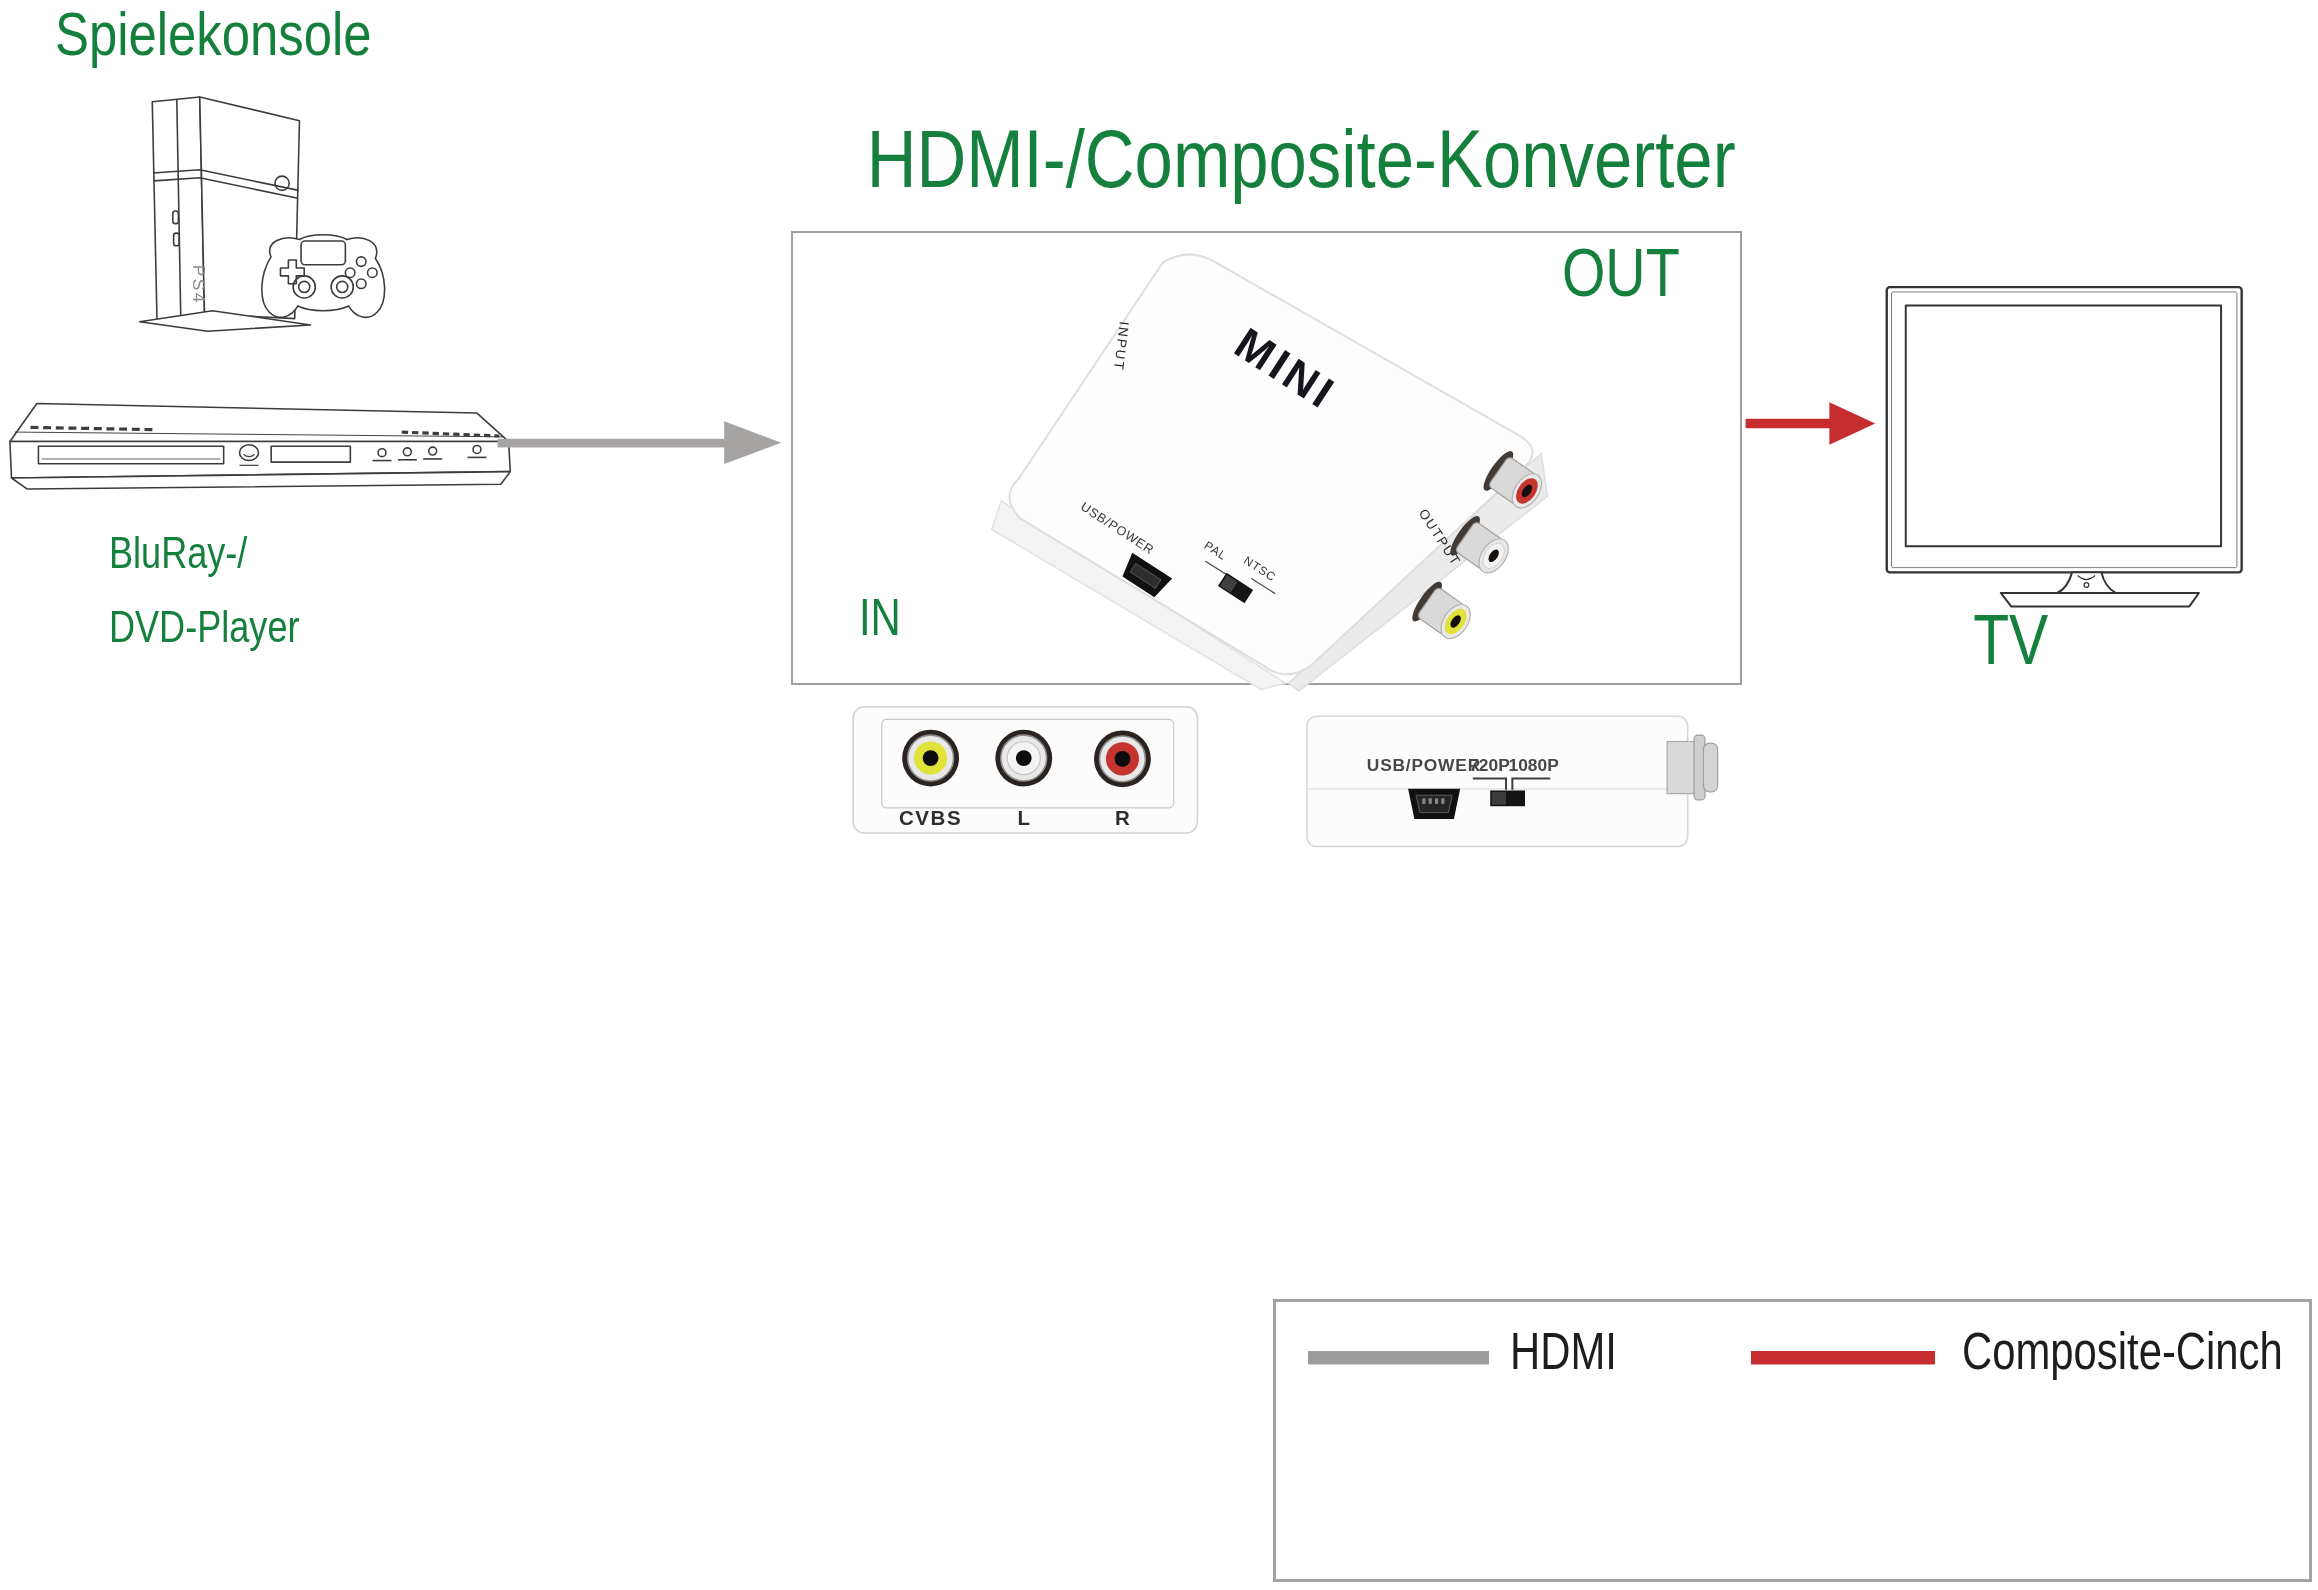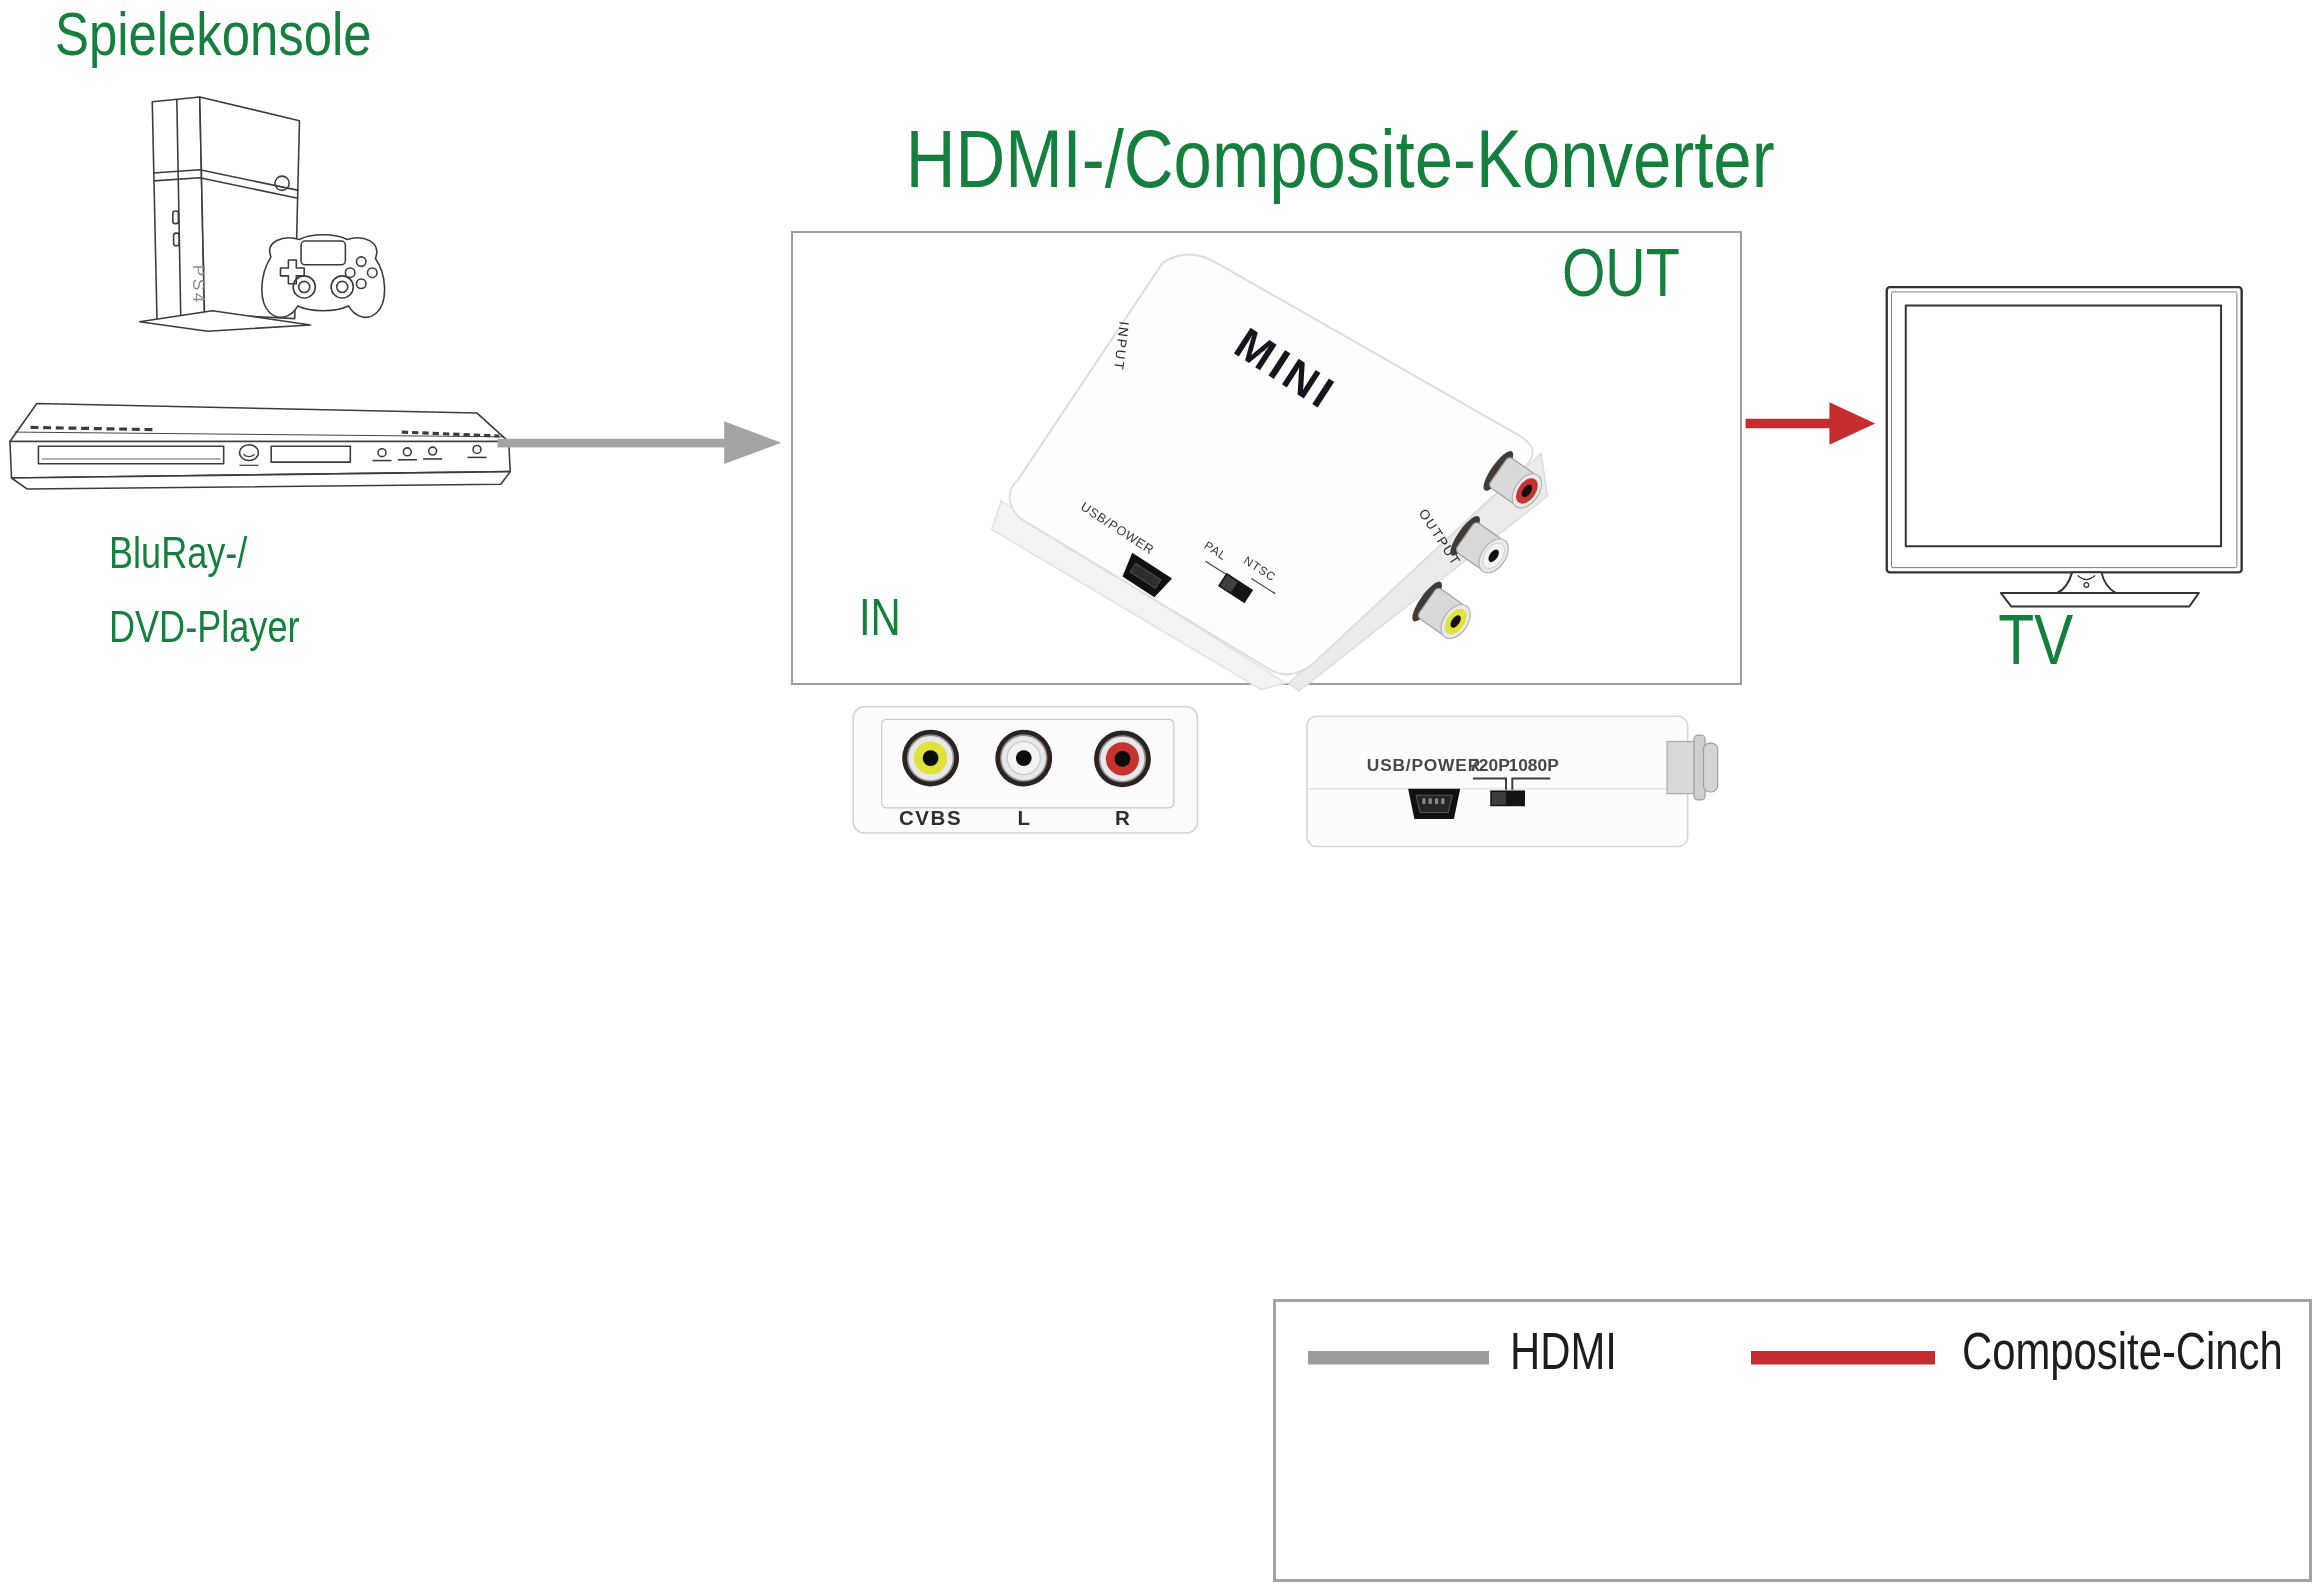--- a/index.html
+++ b/index.html
@@ -4,24 +4,24 @@
 <style>
   html,body{margin:0;padding:0;background:#fff}
   #canvas{position:relative;width:2319px;height:1590px;background:#fff;overflow:hidden;
           font-family:"Liberation Sans",sans-serif;color:#1d1d1b}
   .lbl{position:absolute;white-space:nowrap;color:#15803d}
   .nw{display:inline-block;transform:scaleX(.82);transform-origin:0 50%}
   .nwc{display:inline-block;transform:scaleX(.84);transform-origin:50% 50%}
   svg.art{position:absolute;overflow:visible}
   #console-label{left:55px;top:1.6px;font-size:62px;line-height:63px}
   #player-label{left:109px;top:516px;font-size:44px;line-height:74px}
-  #main-title{left:823px;top:117px;width:966px;text-align:left;font-size:82px;line-height:84px}
+  #main-title{left:784px;top:117px;width:966px;text-align:left;font-size:82px;line-height:84px}
   #in-label{left:859px;top:584px;font-size:51px;line-height:68px}
   #out-label{left:1562px;top:238px;font-size:68px;line-height:68px}
-  #tv-label{left:1991px;top:605px;width:119px;font-size:70px;line-height:70px}
+  #tv-label{left:1951px;top:605px;width:119px;text-align:center;font-size:70px;line-height:70px}
   #converter-frame{position:absolute;left:791px;top:231px;width:951px;height:454px;
                    border:2.4px solid #9e9e9e;box-sizing:border-box;background:#fff}
   #legend-box{position:absolute;left:1273px;top:1299px;width:1039px;height:283px;
               border:3.2px solid #a3a3a3;box-sizing:border-box;background:#fff}
   .legend-label{position:absolute;top:24px;font-size:51px;line-height:51px;color:#1d1d1b;white-space:nowrap}
   .legend-swatch{position:absolute;top:49px;height:13.5px}
 </style>
 </head>
 <body>
 

